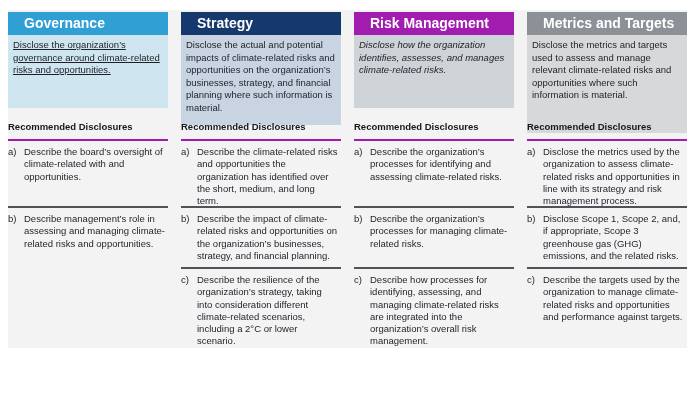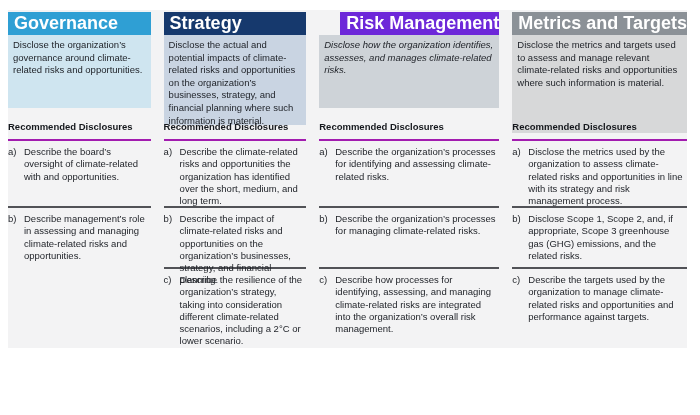--- a/index.html
+++ b/index.html
@@ -22,39 +22,39 @@
     display:grid;
     grid-template-columns:repeat(4, 1fr);
     column-gap:13px;
     height:338px;
   }
   .col { display:flex; flex-direction:column; }
 
   .hdr {
     height:23px;
     line-height:23px;
-    padding-left:6px;
+    padding-left:16px;
     color:#ffffff;
-    font-size:18px;
+    font-size:14px;
     font-weight:600;
     white-space:nowrap;
     overflow:hidden;
   }
   .descwrap { height:86px; }
   .desc {
     padding:4px 5px 0 5px;
     font-size:9.5px;
     line-height:12.6px;
     color:#1d2026;
   }
   .col0 .hdr { background:#2f9fd4; }
   .col1 .hdr { background:#16396d; }
-  .col2 .hdr { background:#6d28d9;margin-left:21px; }
+  .col2 .hdr { background:#a21caf; }
   .col3 .hdr { background:#8b9197; }
-  .col0 .desc { background:#cfe5f0; height:73px; }
+  .col0 .desc { background:#cfe5f0; height:73px;text-decoration:underline; }
   .col1 .desc { background:#c9d4e2; height:90px; }
   .col2 .desc { background:#ced3d8; height:73px;font-style:italic; }
   .col3 .desc { background:#d7d8d9; height:98px; }
 
   .rd {
     height:20px;
     font-size:9.5px;
     font-weight:bold;
     color:#15181d;
     border-bottom:2px solid #a21caf;

